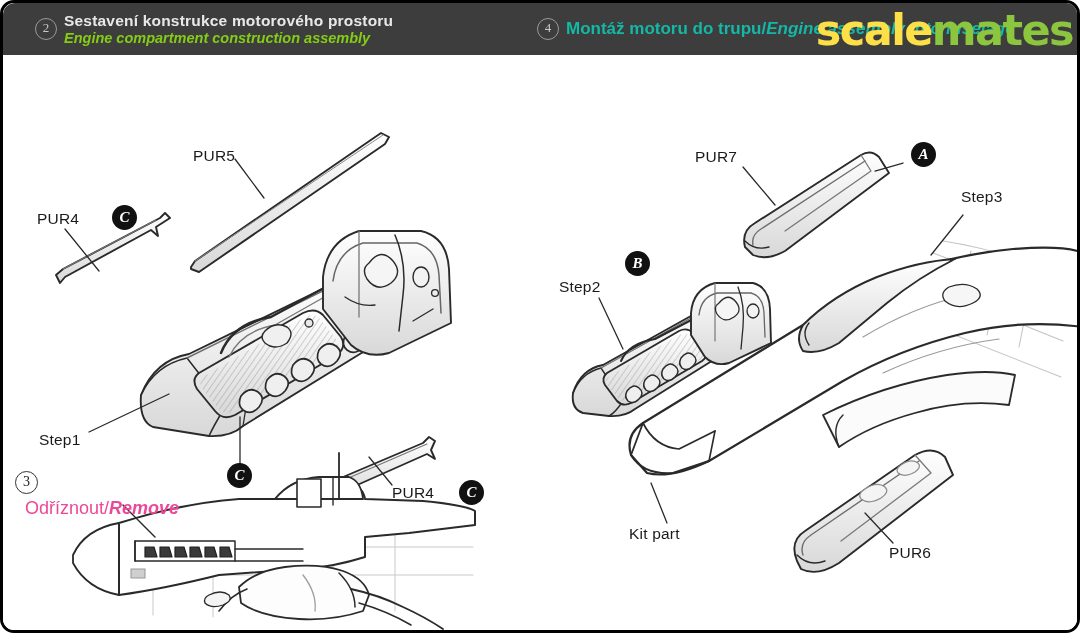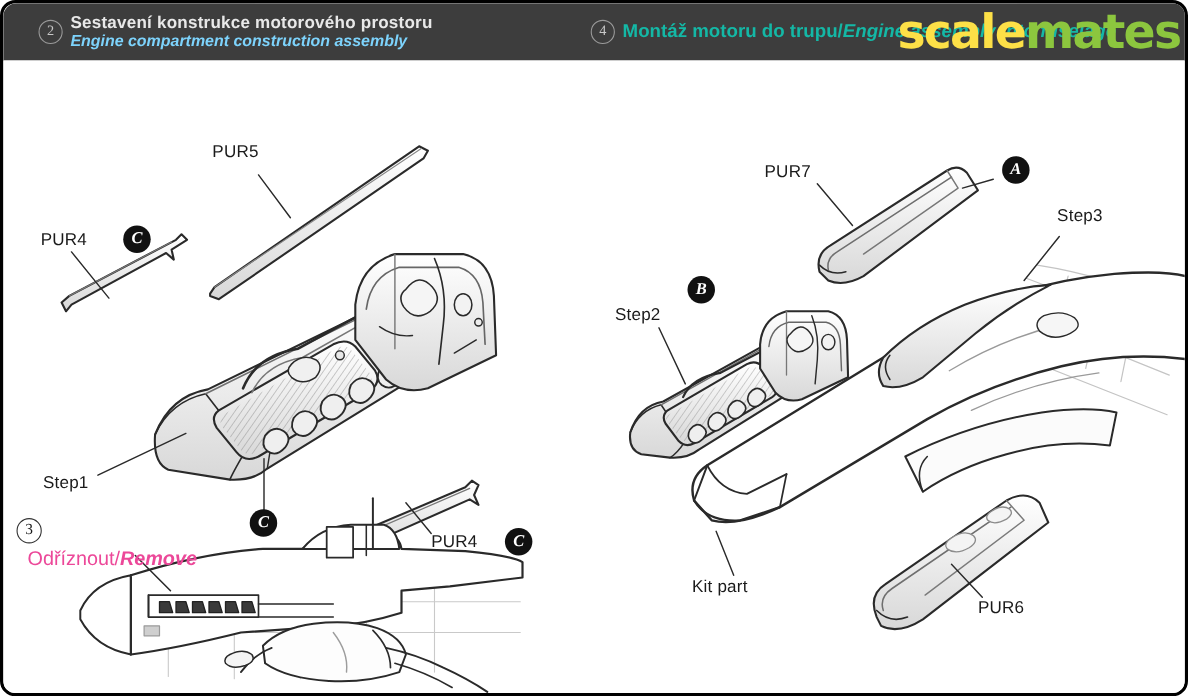--- a/index.html
+++ b/index.html
@@ -55,21 +55,21 @@
   }
   .hdr-text-wrap { display: flex; flex-direction: column; line-height: 1.12; }
   .hdr-cz {
     color: #e8e8e8;
     font-size: 15.5px;
     font-weight: bold;
     letter-spacing: .2px;
     white-space: nowrap;
   }
   .hdr-en {
-    color: #7dd3fc;
+    color: #84cc16;
     font-size: 14.5px;
     font-weight: bold;
     font-style: italic;
     white-space: nowrap;
   }
   #hdr-sec-4 .hdr-inline {
     color: #14b8a6;
     font-size: 17px;
     font-weight: bold;
     white-space: nowrap;
@@ -402,21 +402,21 @@
           <path d="M206 540 q12 -6 20 0 q4 6 -6 10 q-12 4 -18 -2 q-2 -5 4 -8 Z" fill="#f4f4f4" stroke-width="1.3"></path>
 
           <rect x="128" y="514" width="14" height="9" fill="#cfcfcf" stroke="#9a9a9a" stroke-width="1.1"></rect>
         </g>
 
         <line x1="120" y1="450" x2="152" y2="482" stroke-width="1.4"></line>
       </g>
     </svg>
 
     <div class="lbl" style="left:34px;  top:155px;">PUR4</div>
-    <div class="lbl" style="left:190px; top:75px;">PUR5</div>
+    <div class="lbl" style="left:190px; top:92px;">PUR5</div>
     <div class="lbl" style="left:36px;  top:376px;">Step1</div>
     <div class="lbl" style="left:389px; top:429px;">PUR4</div>
 
     <div class="badge" style="left:109px; top:150px;">C</div>
     <div class="badge" style="left:224px; top:408px;">C</div>
     <div class="badge" style="left:456px; top:425px;">C</div>
 
     <div class="lbl" style="left:692px; top:93px;">PUR7</div>
     <div class="lbl" style="left:958px; top:133px;">Step3</div>
     <div class="lbl" style="left:556px; top:223px;">Step2</div>

